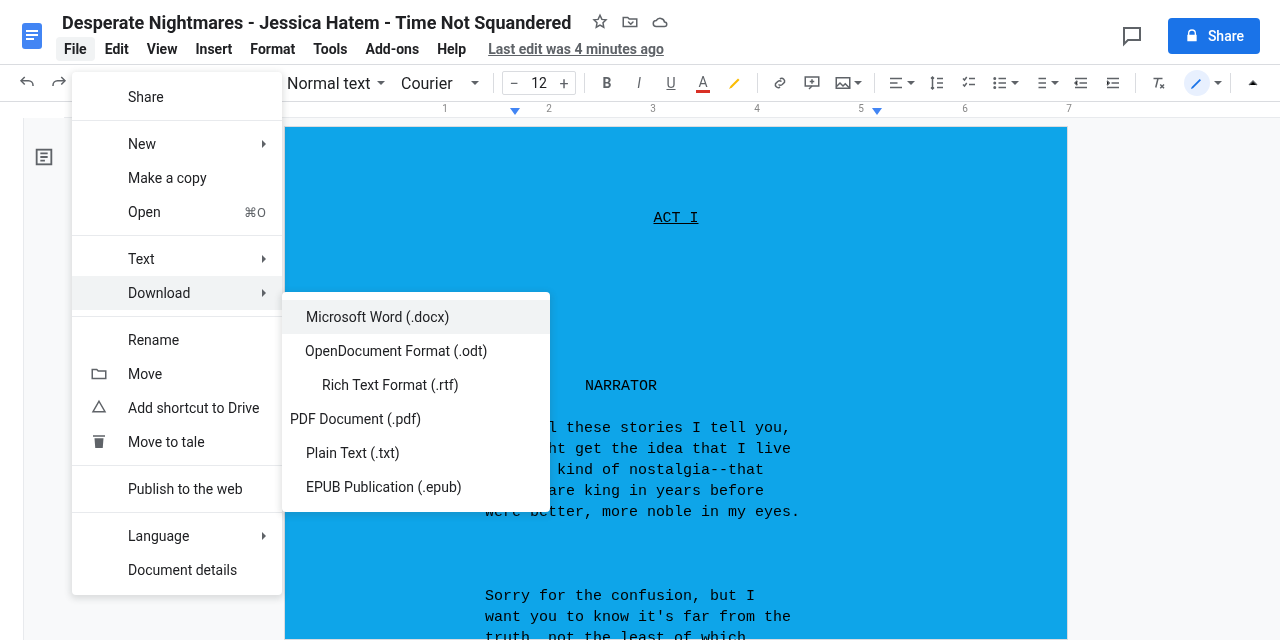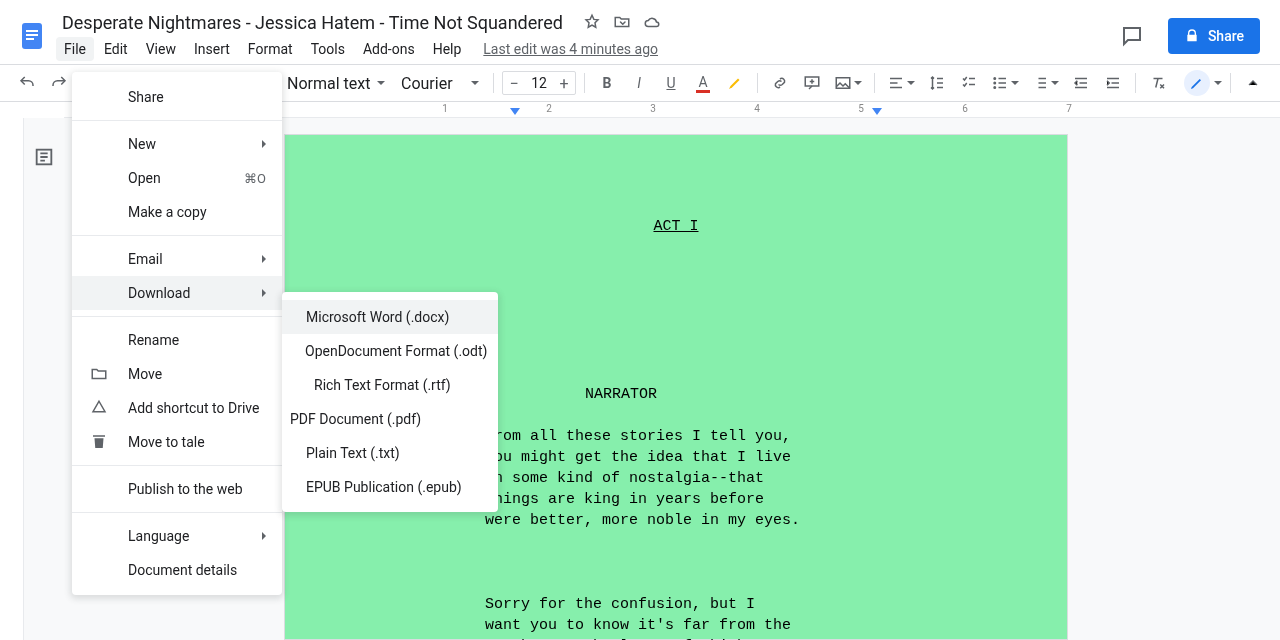--- a/index.html
+++ b/index.html
@@ -1,19 +1,19 @@
 <!DOCTYPE html>
 <html><head>
 <meta charset="utf-8">
 <style>
   html,body{margin:0;padding:0;font-family:"Google Sans",Roboto,Arial,sans-serif;color:#202124;background:#fff;overflow:hidden;}
   *{box-sizing:border-box;}
   .titlebar{display:flex;align-items:center;height:64px;padding:8px 8px 0 8px;}
   .logo{width:40px;height:40px;display:flex;align-items:center;justify-content:center;margin:0 4px;}
-  .titlecol{display:flex;flex-direction:column;flex:1;min-width:0;}
+  .titlecol{display:flex;flex-direction:column;flex:1;min-width:0;font-weight:bold;}
   .titlerow{display:flex;align-items:center;gap:6px;height:26px;}
   .doctitle{font-size:18px;color:#202124;padding:2px 6px;border-radius:4px;white-space:nowrap;}
   .titleicons{display:flex;gap:12px;margin-left:8px;color:#5f6368;}
   .menurow{display:flex;align-items:center;gap:2px;height:28px;}
   .menuitem{padding:4px 8px;border-radius:4px;font-size:14px;color:#202124;cursor:pointer;}
   .menuitem.open{background:#f1f3f4;}
   .lastedit{color:#5f6368;text-decoration:underline;margin-left:12px;font-size:14px;}
   .rightcluster{display:flex;align-items:center;gap:16px;margin-right:12px;}
   .commentbtn{width:40px;height:40px;display:flex;align-items:center;justify-content:center;color:#5f6368;}
   .sharebtn{background:#1a73e8;color:#fff;border-radius:4px;height:36px;padding:0 16px;display:flex;align-items:center;gap:8px;font-weight:500;font-size:14px;cursor:pointer;}
@@ -24,33 +24,33 @@
   .fontsize{display:flex;align-items:center;border:1px solid #dadce0;border-radius:2px;height:24px;}
   .fontsize .fsbtn{width:22px;text-align:center;color:#5f6368;}
   .fontsize .fsval{width:28px;text-align:center;font-size:14px;}
   .editmode{margin-left:auto;display:flex;align-items:center;gap:4px;color:#1a73e8;}
   .editmode .pen{width:26px;height:26px;border-radius:13px;background:#e8f0fe;display:flex;align-items:center;justify-content:center;}
   .ruler{height:16px;border-bottom:1px solid #e8eaed;background:#fff;position:relative;margin-left:64px;}
   .rnum{position:absolute;top:1px;font-size:10px;color:#888;transform:translateX(-50%);}
   .doccanvas{background:#f8f9fa;height:calc(640px - 64px - 38px - 16px);display:flex;position:relative;}
   .vruler{width:24px;background:#fff;border-right:1px solid #e8eaed;margin-left:0;}
   .outline{width:40px;display:flex;justify-content:center;padding-top:28px;color:#5f6368;}
-  .page{width:784px;background:#86efac;border:1px solid #dadce0;margin-left:0;margin-top:16px;padding:60px 100px;font-family:Courier, "Courier New", monospace;font-size:15px;line-height:1.4;white-space:pre-wrap;color:#000;}
+  .page{width:784px;background:#0ea5e9;border:1px solid #dadce0;margin-left:0;margin-top:8px;padding:60px 100px;font-family:Courier, "Courier New", monospace;font-size:15px;line-height:1.4;white-space:pre-wrap;color:#000;}
   .page .center{text-align:center;}
   .page .u{text-decoration:underline;}
   
   .ddmenu{position:absolute;background:#fff;box-shadow:0 2px 6px 2px rgba(60,64,67,.15);border-radius:4px;padding:8px 0;z-index:20;font-size:14px;color:#202124;}
   .ddmenu .row{height:34px;display:flex;align-items:center;padding:0 16px 0 56px;position:relative;white-space:nowrap;cursor:pointer;}
   .ddmenu .row.hover{background:#f1f3f4;}
   .ddmenu .row .licon{position:absolute;left:18px;color:#5f6368;}
   .ddmenu .row .rside{margin-left:auto;color:#5f6368;padding-left:24px;font-size:13px;}
   .ddmenu .row .chev{margin-left:auto;color:#5f6368;}
   .ddmenu hr{border:none;border-top:1px solid #e8eaed;margin:6px 0;}
   #filemenu{left:72px;top:72px;width:210px;}
-  #dlmenu{left:282px;top:292px;width:216px;text-align:right;}
+  #dlmenu{left:282px;top:292px;width:268px;text-align:right;}
   svg{display:block;}
   .tri{width:0;height:0;border-left:4px solid #5f6368;border-top:4px solid transparent;border-bottom:4px solid transparent;}
   .dd-caret{width:0;height:0;border-top:4px solid #5f6368;border-left:4px solid transparent;border-right:4px solid transparent;}
   .indentL{position:absolute;left:446px;top:6px;}
   .indentR{position:absolute;left:808px;top:6px;}
 </style>
 </head>
 <body>
 
 <div class="titlebar">
@@ -296,29 +296,29 @@
 <div id="filemenu" class="ddmenu">
   <div class="row">
       <span>Share</span>
     </div>
   <hr>
   <div class="row">
       <span>New</span>
       <span class="chev tri"></span>
     </div>
   <div class="row">
+      <span>Make a copy</span>
+    </div>
+  <div class="row">
       <span>Open</span>
       <span class="rside">⌘O</span>
     </div>
-  <div class="row">
-      <span>Make a copy</span>
-    </div>
-  <hr>
-  <div class="row">
-      <span>Email</span>
+  <hr>
+  <div class="row">
+      <span>Text</span>
       <span class="chev tri"></span>
     </div>
   <div class="row hover">
       <span>Download</span>
       <span class="chev tri"></span>
     </div>
   <hr>
   <div class="row">
       <span>Rename</span>
     </div>
@@ -360,21 +360,21 @@
     </div>
 </div>
 
 <div id="dlmenu" class="ddmenu">
   <div class="row hover" style="padding-left:24px">
       <span>Microsoft Word (.docx)</span>
     </div>
   <div class="row" style="padding-left:23px">
       <span>OpenDocument Format (.odt)</span>
     </div>
-  <div class="row" style="padding-left:32px">
+  <div class="row" style="padding-left:40px">
       <span>Rich Text Format (.rtf)</span>
     </div>
   <div class="row" style="padding-left:8px">
       <span>PDF Document (.pdf)</span>
     </div>
   <div class="row" style="padding-left:24px">
       <span>Plain Text (.txt)</span>
     </div>
   <div class="row" style="padding-left:24px">
       <span>EPUB Publication (.epub)</span>

